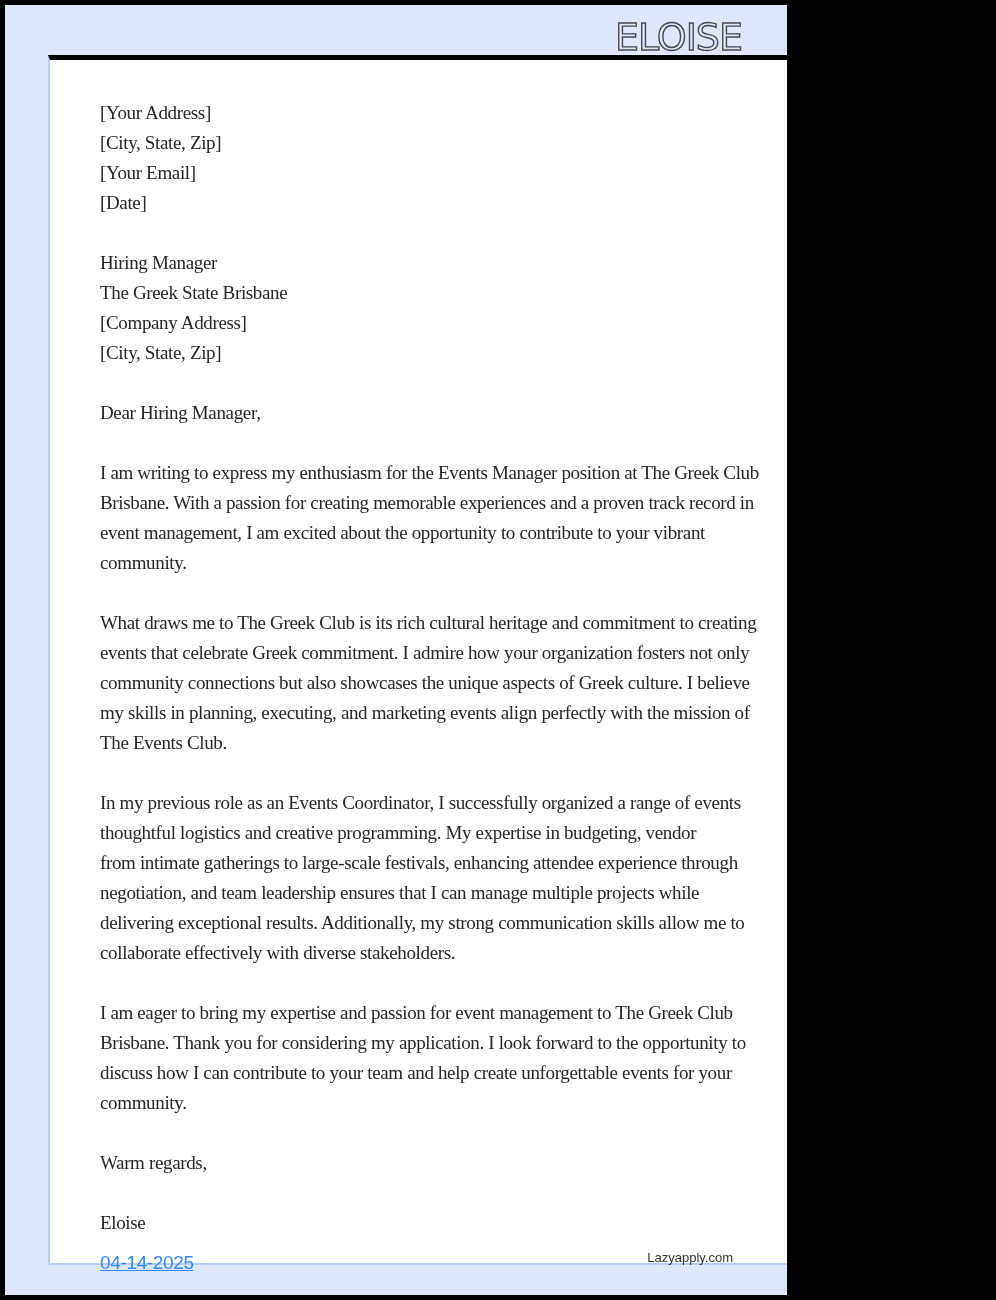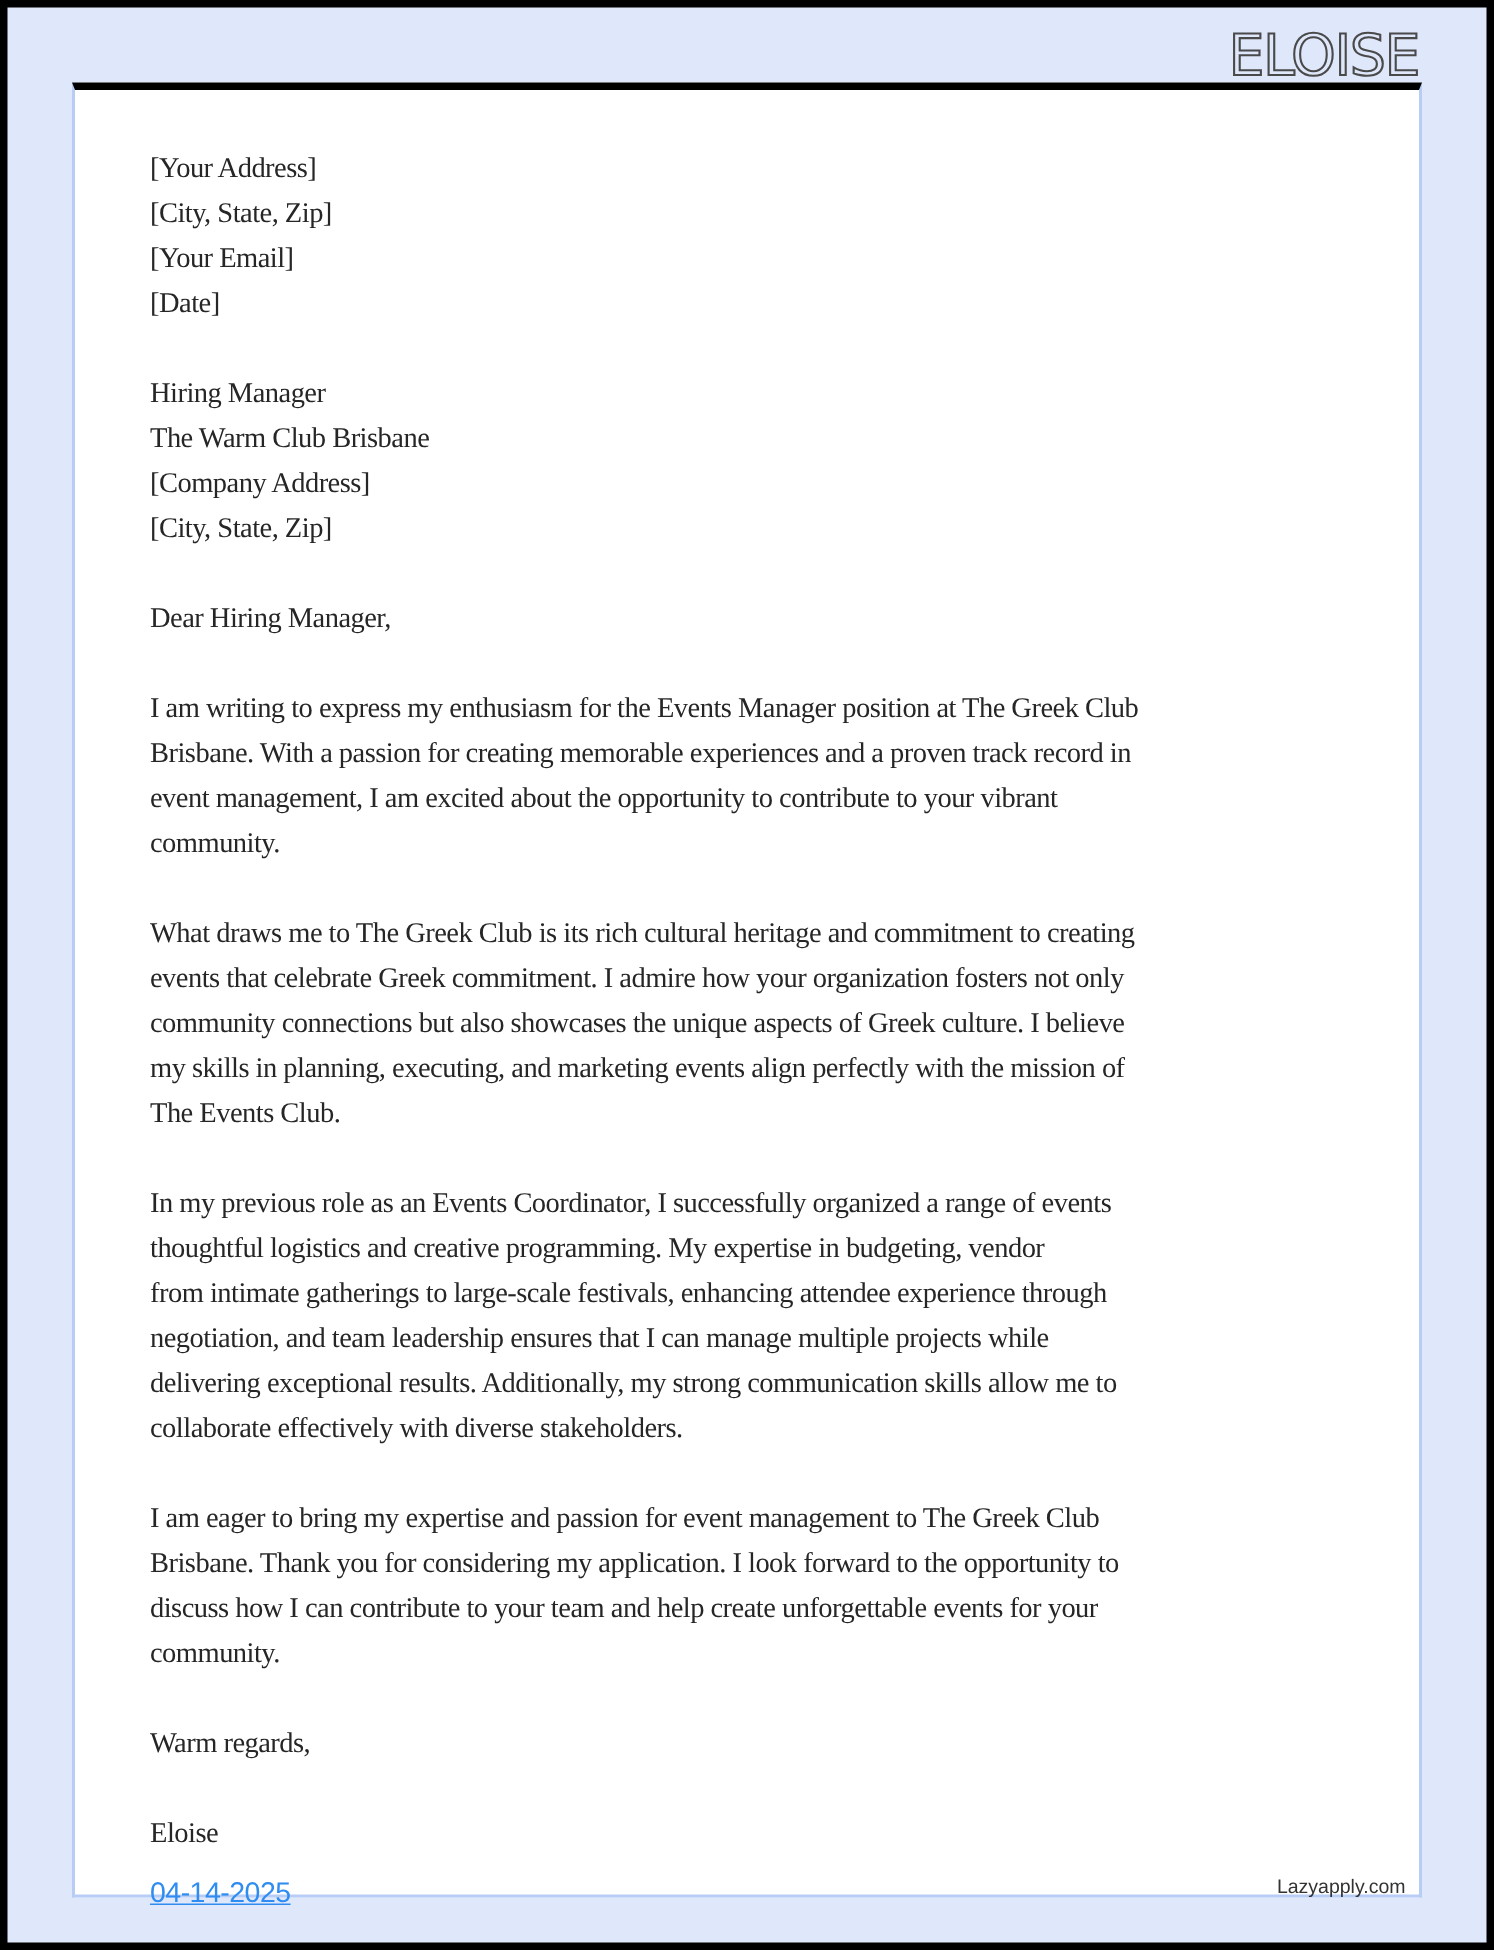--- a/index.html
+++ b/index.html
@@ -2,21 +2,21 @@
 <html><head>
 <meta charset="utf-8">
 <style>
   html, body { margin: 0; padding: 0; }
   body {
     width: 996px; height: 1300px; overflow: hidden;
     background: #000;
     font-family: "Liberation Sans", sans-serif;
   }
   .frame {
-    position: absolute; left: 5px; top: 5px; width: 986px; height: 1290px;
+    position: absolute; left: 5px; top: 5px; width: 782px; height: 1290px;
     background: #dfe7fa; overflow: hidden;
   }
   .brand {
     position: absolute; right: 45px; top: 12px;
     font-family: "DejaVu Sans", sans-serif;
     font-size: 38px; line-height: 40px; letter-spacing: -1px;
     color: #dfe7fa;
     -webkit-text-stroke: 1.4px #4a4a4a;
   }
   .page {
@@ -53,21 +53,21 @@
   <div class="content">
     <div>
       <span class="line">[Your Address]</span>
       <span class="line">[City, State, Zip]</span>
       <span class="line">[Your Email]</span>
       <span class="line">[Date]</span>
     </div>
     <div class="gap"></div>
     <div>
       <span class="line">Hiring Manager</span>
-      <span class="line">The Warm Club Brisbane</span>
+      <span class="line">The Greek State Brisbane</span>
       <span class="line">[Company Address]</span>
       <span class="line">[City, State, Zip]</span>
     </div>
     <div class="gap"></div>
     <span class="line">Dear Hiring Manager,</span>
     <div class="gap"></div>
 
     <div>
       <span class="line">I am writing to express my enthusiasm for the Events Manager position at The Greek Club</span>
       <span class="line">Brisbane. With a passion for creating memorable experiences and a proven track record in</span>

